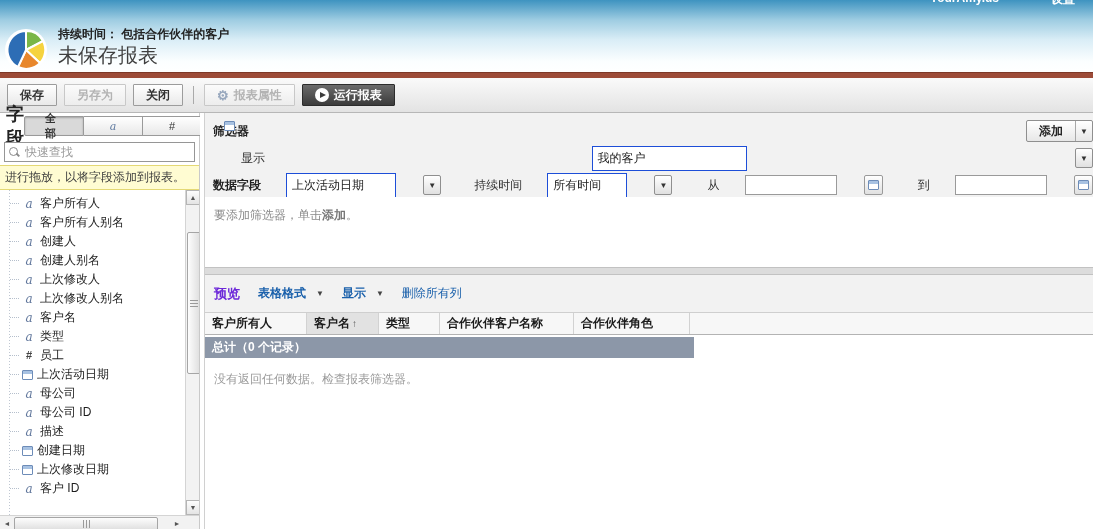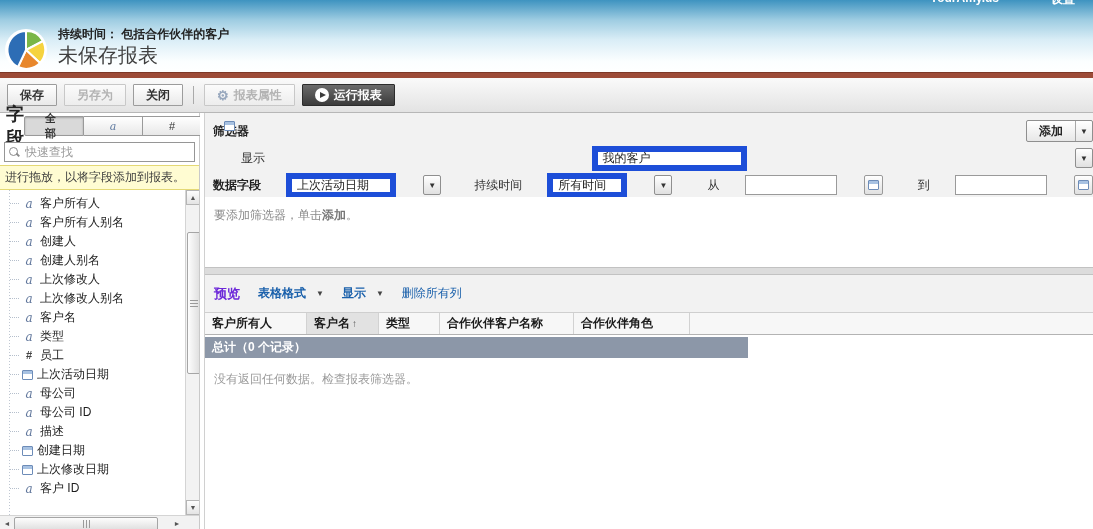--- a/index.html
+++ b/index.html
@@ -104,21 +104,21 @@
   .main{flex:1;display:flex;flex-direction:column;border-left:1px solid #d0d0d0;min-width:0;}
   .ftop{height:84px;background:#f2f2f2;padding-top:5px;box-sizing:border-box;}
   .frow{display:flex;align-items:center;height:26px;padding-left:8px;gap:6px;justify-content:space-between;}
   .flabel{font-weight:bold;color:#222;}
   .flabel.plain{font-weight:normal;color:#333;}
   .splitbtn{display:flex;height:20px;border:1px solid #8f8f8f;border-radius:2px;overflow:hidden;
        background:linear-gradient(to bottom,#fff,#e7e7e7);cursor:pointer;}
   .splitbtn .lbl{padding:0 12px;display:flex;align-items:center;font-weight:bold;color:#222;}
   .splitbtn .arr{width:16px;display:flex;align-items:center;justify-content:center;
        border-left:1px solid #a8a8a8;font-size:8px;color:#333;}
-  .selbox{height:25px;box-sizing:border-box;border:6px solid #1d4ed8;background:#fff;
+  .selbox{height:25px;box-sizing:border-box;border:1px solid #1d4ed8;background:#fff;
        display:flex;align-items:center;padding:0 5px;color:#222;}
   .arrbtn{width:18px;height:20px;box-sizing:border-box;border:1px solid #8f8f8f;border-radius:2px;
        background:linear-gradient(to bottom,#fff,#e0e0e0);display:flex;align-items:center;
        justify-content:center;font-size:8px;color:#333;margin-left:2px;cursor:pointer;}
   .dtinput{width:92px;height:20px;box-sizing:border-box;border:1px solid #9a9a9a;background:#fff;
        font-family:inherit;font-size:12px;padding:0 4px;}
   .calbtn{width:19px;height:20px;box-sizing:border-box;border:1px solid #9a9a9a;border-radius:2px;
        margin-left:2px;background:linear-gradient(to bottom,#fff,#e0e0e0);
        display:flex;align-items:center;justify-content:center;cursor:pointer;}
   .calbtn .ficon.date{margin:0;}
@@ -137,21 +137,21 @@
   .pcol{display:flex;align-items:center;padding-left:7px;font-weight:bold;color:#1b1b1b;
        border-right:1px solid #d2d2d2;box-sizing:border-box;cursor:pointer;}
   .pcol .sarr{font-size:10px;color:#555;margin-left:2px;font-weight:normal;}
   .pcol.sorted{background:#e2e2e2;}
   .pcol:nth-of-type(1){width:102px;}
   .pcol:nth-of-type(2){width:72px;}
   .pcol:nth-of-type(3){width:61px;}
   .pcol:nth-of-type(4){width:134px;}
   .pcol:nth-of-type(5){width:116px;}
   .pfill{flex:1;border-right:none;}
-  .totalbar{margin-top:2px;width:543px;height:21px;background:#8c97a8;color:#fff;
+  .totalbar{margin-top:2px;width:489px;height:21px;background:#8c97a8;color:#fff;
        font-weight:bold;display:flex;align-items:center;padding-left:7px;box-sizing:border-box;}
   .emptymsg{margin:13px 0 0 9px;color:#9a9a9a;}
 </style>
 </head>
 <body>
 
 <div class="app">
 
   <div class="hdr">
     <div class="hdr-links">

